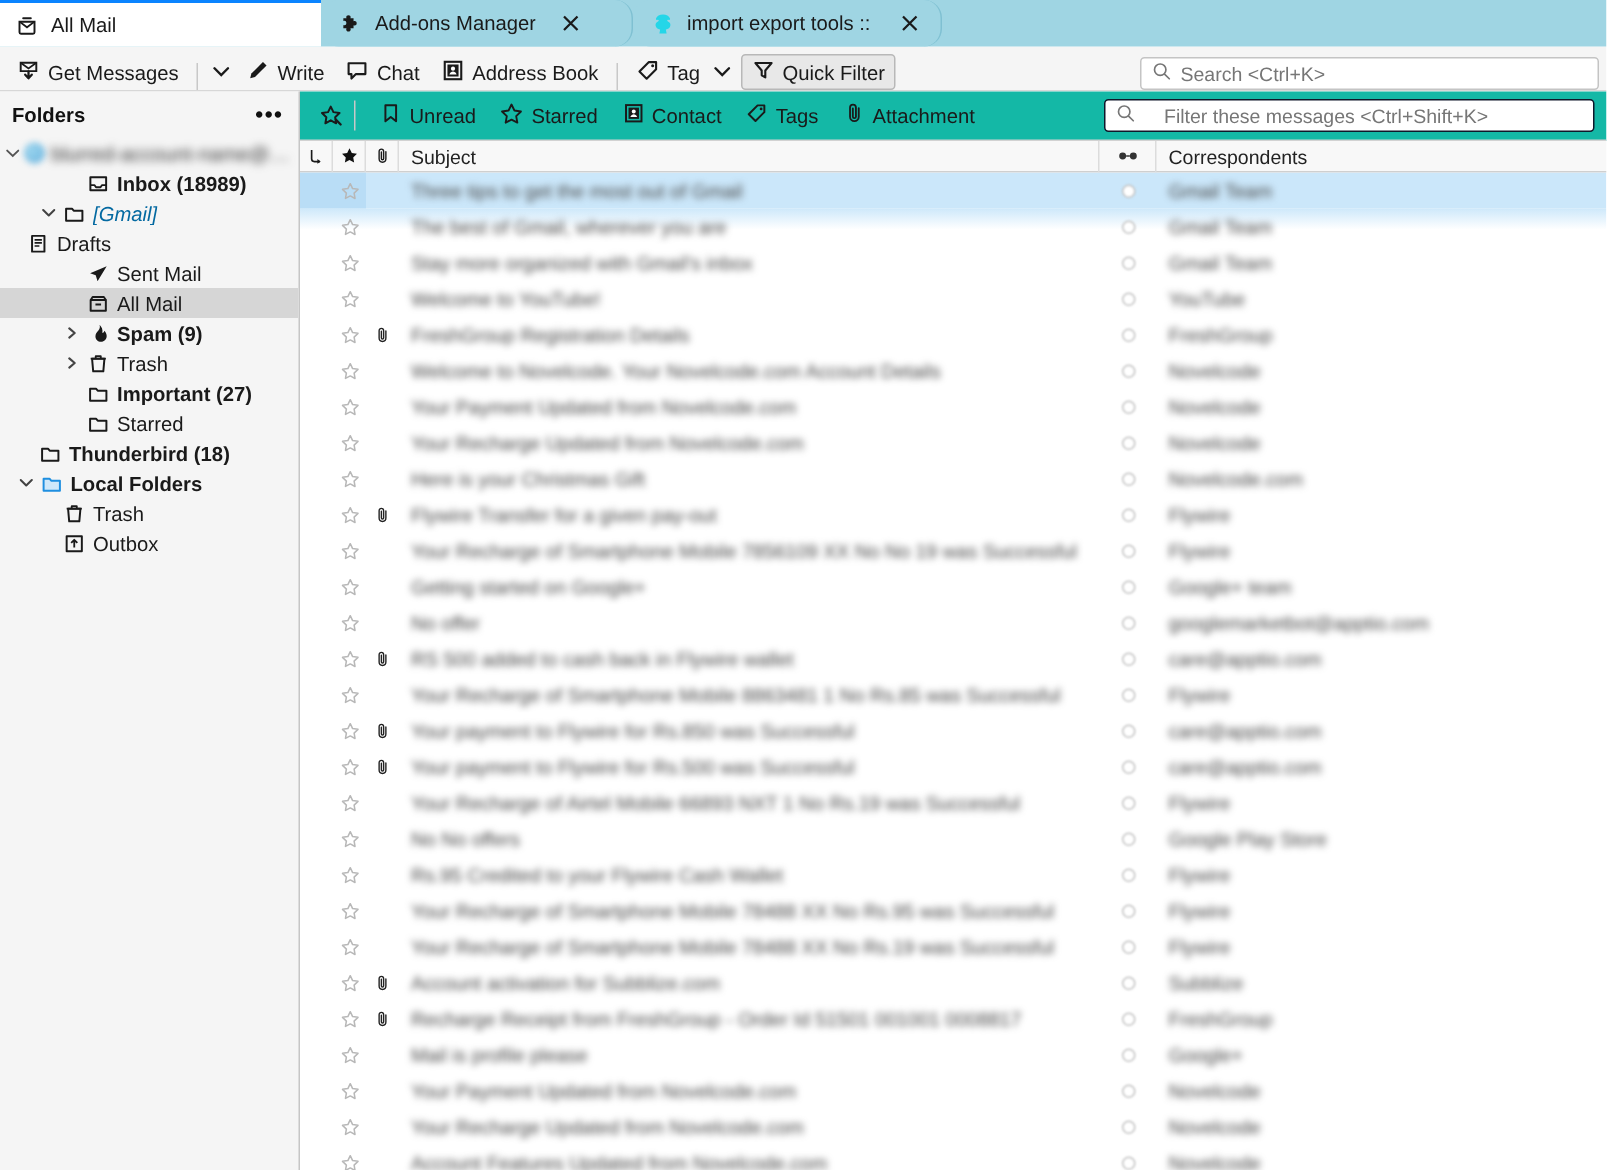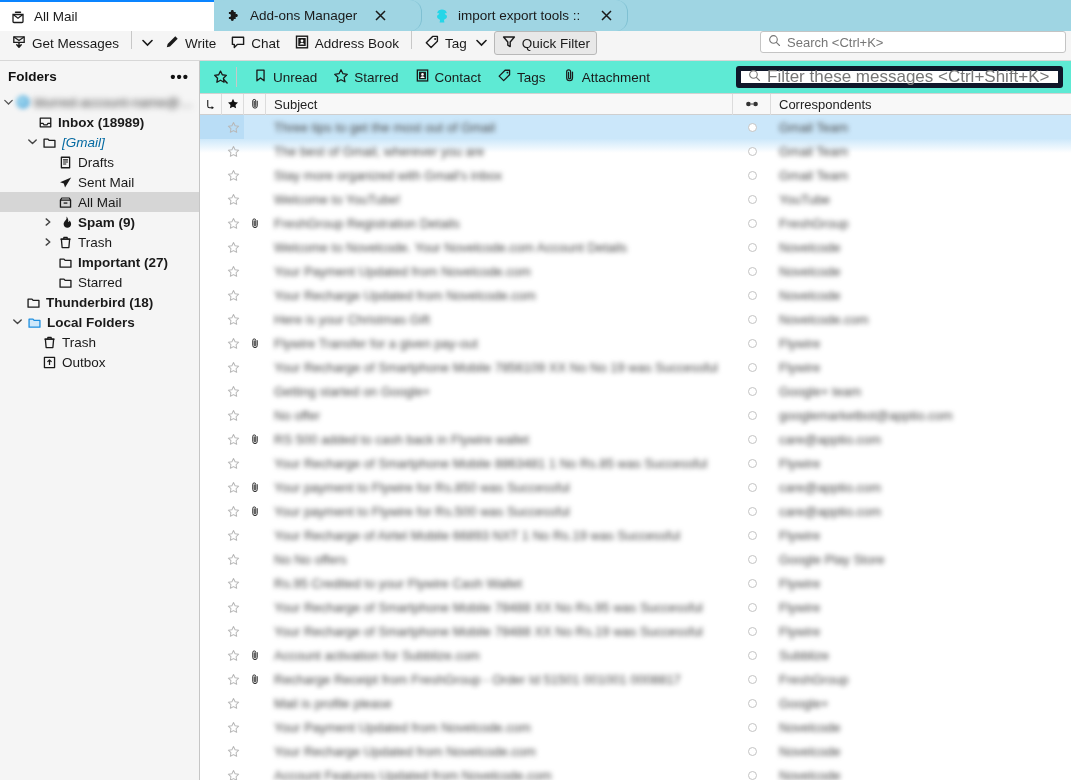--- a/index.html
+++ b/index.html
@@ -53,21 +53,21 @@
   }
   .tab-icon { width: 16px; height: 16px; flex: 0 0 auto; display: flex; align-items: center; justify-content: center; }
   #tab-addons { width: 208px; min-width: 208px; }
   #tab-import { width: 206px; min-width: 206px; }
 
   
   .maintoolbar {
     height: 14px; min-height: 30px;
     background: #f5f5f5;
     border-bottom: 1px solid #d7d7d7;
-    display: flex; align-items: flex-start;
+    display: flex; align-items: flex-end;
     padding: 0 4px;
     gap: 0px;
   }
   .tbtn {
     display: flex; align-items: center; gap: 5px;
     height: 24px; padding: 0 6px;
     border: 1px solid transparent; border-radius: 3px;
     cursor: default; white-space: nowrap;
     font-size: 13.5px;
   }
@@ -135,40 +135,40 @@
     background: radial-gradient(circle at 40% 40%, #9fd8f0, #5aa8d8);
     filter: blur(2.2px);
     flex: 0 0 14px; margin-right: 4px;
   }
 
   
   .msgpane { flex: 1 1 auto; display: flex; flex-direction: column; min-width: 0; background: #fff; }
 
   .qfbar {
     height: 33px; min-height: 33px;
-    background: #5eead4;
+    background: #14b8a6;
     border-bottom: 1px solid #d2d2d2;
     display: flex; align-items: center;
     padding: 0 8px 0 6px;
   }
   .qfpin { width: 28px; display: flex; align-items: center; justify-content: center; cursor: default; }
   .qfsep { width: 1px; height: 20px; background: #c8c8c8; margin: 0 8px 0 2px; }
   .qfbtn {
     display: flex; align-items: center; gap: 5px;
     height: 24px; padding: 0 7px; border-radius: 3px;
     border: 1px solid transparent;
     cursor: default; white-space: nowrap; font-size: 13.5px;
   }
   .qf-spacer { flex: 1 1 auto; }
   .qfsearch {
-    display: flex; align-items: center; gap: 6px;
+    display: flex; align-items: center; gap: 19px;
     height: 22px; width: 327px;
-    border: 5px solid #0f172a; border-radius: 3px;
+    border: 1px solid #0f172a; border-radius: 3px;
     background: #fff; padding: 0 7px;
-    color: #767676; font-size: 17px;
+    color: #767676; font-size: 13px;
   }
 
   
   .colhdr {
     height: 21px; min-height: 21px;
     background: #f8f8f8;
     border-bottom: 1px solid #cfcfcf;
     display: flex; align-items: center;
     font-size: 13px;
     color: #222;
@@ -367,21 +367,21 @@
         <div class="frow">
           <span class="twisty">
             <svg width="9" height="7" viewBox="0 0 9 7">
                 <path d="M.8 1.4 4.5 5 8.2 1.4" fill="none" stroke="#555" stroke-width="1.3" stroke-linecap="round"></path>
               </svg>
           </span>
           <span class="acct-avatar"></span>
           <span class="flabel blurtext">blurred-account-name@gmail.com</span>
         </div>
 
-      <div class="frow" style="padding-left: 20px;">
+      <div class="frow" style="padding-left: 40px;">
             <span class="twisty"></span>
             <span class="ficon">
               <svg width="15" height="15" viewBox="0 0 16 16">
                 <path d="M2.4 3.4h11.2v9.2H2.4z" fill="none" stroke="#1a1a1a" stroke-width="1.4" stroke-linejoin="round"></path>
                 <path d="M2.4 9h3l1 1.5h3.2l1-1.5h3" fill="none" stroke="#1a1a1a" stroke-width="1.3" stroke-linejoin="round"></path>
               </svg>
             </span>
             <span class="flabel bold">Inbox (18989)</span>
           </div>
           <div class="frow" style="padding-left: 24px;">
@@ -390,21 +390,21 @@
                 <path d="M.8 2 4.5 5.6 8.2 2" fill="none" stroke="#444" stroke-width="1.4" stroke-linecap="round" stroke-linejoin="round"></path>
               </svg>
             </span>
             <span class="ficon">
               <svg width="15" height="15" viewBox="0 0 16 16">
                 <path d="M2.2 4.4h4.2l1.2 1.4h6.2v7.2H2.2z" fill="none" stroke="#1a1a1a" stroke-width="1.4" stroke-linejoin="round"></path>
               </svg>
             </span>
             <span class="flabel italic">[Gmail]</span>
           </div>
-          <div class="frow" style="padding-left: 40px;">
+          <div class="frow" style="">
             <span class="twisty"></span>
             <span class="ficon">
               <svg width="15" height="15" viewBox="0 0 16 16">
                 <path d="M3.6 2.4h8.8v11.2H3.6z" fill="none" stroke="#1a1a1a" stroke-width="1.4" stroke-linejoin="round"></path>
                 <path d="M5.4 5.2h5.2M5.4 7.4h5.2M5.4 9.6h3.4" fill="none" stroke="#1a1a1a" stroke-width="1.2" stroke-linejoin="round"></path>
               </svg>
             </span>
             <span class="flabel">Drafts</span>
           </div>
           <div class="frow" style="padding-left: 40px;">

